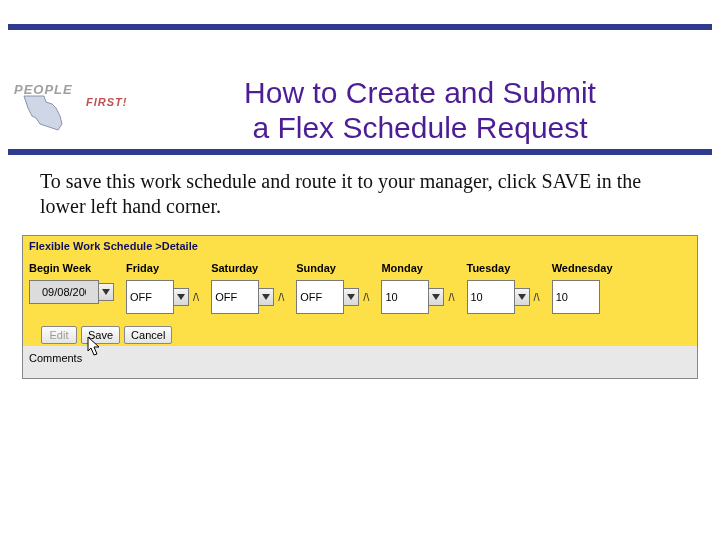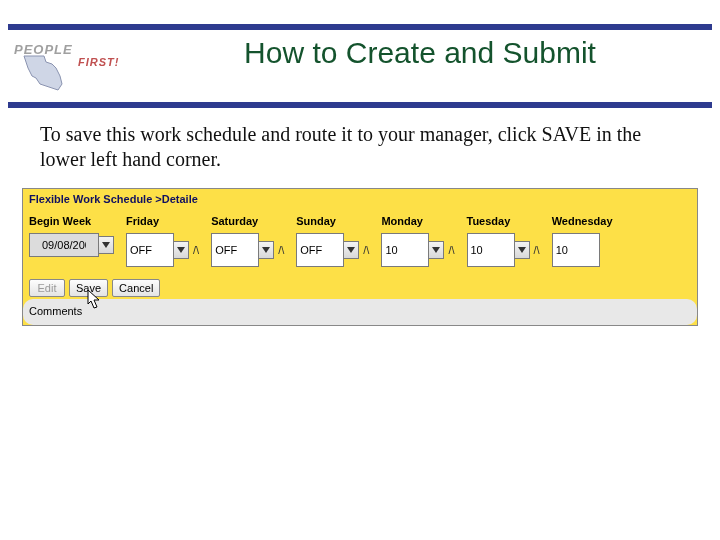--- a/index.html
+++ b/index.html
@@ -14,20 +14,21 @@
   }
   .top-divider {
     height: 6px;
     background: #2e3b8f;
     margin: 24px 8px 0 8px;
   }
   .header-row {
     display: flex;
     align-items: flex-start;
     padding: 4px 8px 0 8px;
+    margin-top: 40px;
   }
   .logo {
     width: 120px;
     height: 64px;
     position: relative;
     flex-shrink: 0;
   }
   .logo-people {
     font-family: Arial, sans-serif;
     font-size: 13px;
@@ -41,38 +42,38 @@
   }
   .logo-first {
     font-family: Arial, sans-serif;
     font-size: 11px;
     font-weight: bold;
     font-style: italic;
     color: #c05050;
     letter-spacing: 1px;
     position: absolute;
     top: 22px;
-    left: 70px;
+    left: 78px;
   }
   .logo-state {
     position: absolute;
     top: 20px;
     left: 14px;
   }
   .logo-state svg { display: block; }
   .title-block {
     flex: 1;
     text-align: center;
     padding-top: 2px;
   }
   .title-block h1 {
     margin: 0;
     font-family: "Trebuchet MS", "Gill Sans", sans-serif;
     font-weight: 400;
-    color: #14532d;
+    color: #4c1d95;
     font-size: 30px;
     line-height: 1.15;
   }
   .mid-divider {
     height: 6px;
     background: #2e3b8f;
     margin: 4px 8px 0 8px;
   }
   .body-text {
     font-family: "Times New Roman", serif;
@@ -162,32 +163,31 @@
     padding: 0 6px;
     border: 1px solid #888;
     background: linear-gradient(#fdfdfd, #e4e4e4);
     font-size: 11px;
     font-family: Tahoma, Arial, sans-serif;
     display: flex;
     align-items: center;
     justify-content: center;
     border-radius: 2px;
   }
-  .win-btn.disabled { color: #9a9a9a; }
+  .win-btn.disabled { color: #9a9a9a; margin-left: 12px; }
   .cursor {
     position: absolute;
     left: 62px;
     top: 20px;
   }
   .cursor svg { width: 20px; height: 22px; }
   .comments-row {
     background: #e8e8e8;
-    padding: 6px 6px 8px 6px;
-    font-size: 11px;
-    border-radius: 10px;
+    padding: 6px 6px 14px 6px;
+    font-size: 11px;
   }
   .highlight-bg {
     background: #dcdcdc;
   }
 </style>
 </head>
 <body>
 
 <div class="top-divider"></div>
 
@@ -197,20 +197,21 @@
     <span class="logo-first">FIRST!</span>
     <span class="logo-state">
       <svg width="46" height="38" viewBox="0 0 46 38">
         <path d="M2 2 L22 2 L24 8 L30 10 L34 14 L38 22 L40 30 L36 36 L30 34 L24 32 L18 30 L14 24 L10 22 L6 14 L4 8 Z" fill="#cfd6e6" stroke="#8a93b0" stroke-width="1"></path>
       </svg>
     </span>
   </div>
   <div class="title-block">
     <h1>
       <span>How to Create and Submit</span><br>
+      <span>a Flex Schedule Request</span>
     </h1>
   </div>
 </div>
 
 <div class="mid-divider"></div>
 
 <div class="body-text">To save this work schedule and route it to your manager, click SAVE in the lower left hand corner.</div>
 
 <div class="app-screenshot">
   <div class="app-head">Flexible Work Schedule &gt;Detaile</div>

